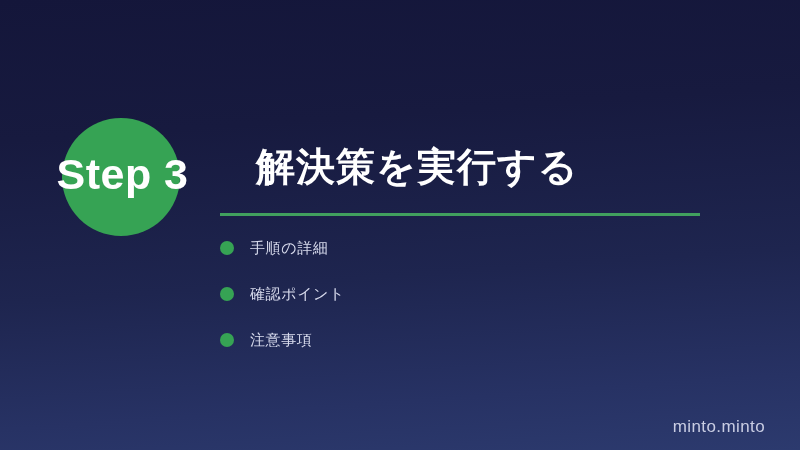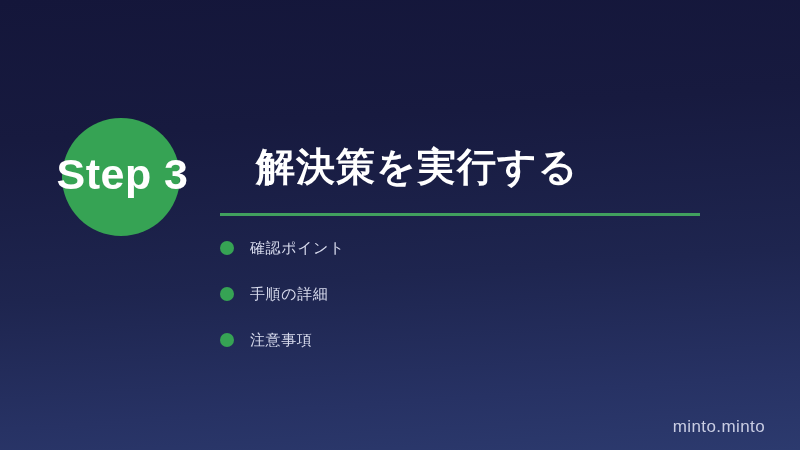--- a/index.html
+++ b/index.html
@@ -101,25 +101,25 @@
 
   <div class="step-badge"></div>
   <div class="step-label">Step 3</div>
 
   <div class="title">解決策を実行する</div>
   <div class="divider"></div>
 
   <div class="bullets">
     <div class="bullet-row">
       <span class="bullet-dot"></span>
-      <span class="bullet-text">確認ポイント</span>
+      <span class="bullet-text">手順の詳細</span>
     </div>
     <div class="bullet-row">
       <span class="bullet-dot"></span>
-      <span class="bullet-text">手順の詳細</span>
+      <span class="bullet-text">確認ポイント</span>
     </div>
     <div class="bullet-row">
       <span class="bullet-dot"></span>
       <span class="bullet-text">注意事項</span>
     </div>
   </div>
 
   <div class="footer">minto.minto</div>
 
 </div>

